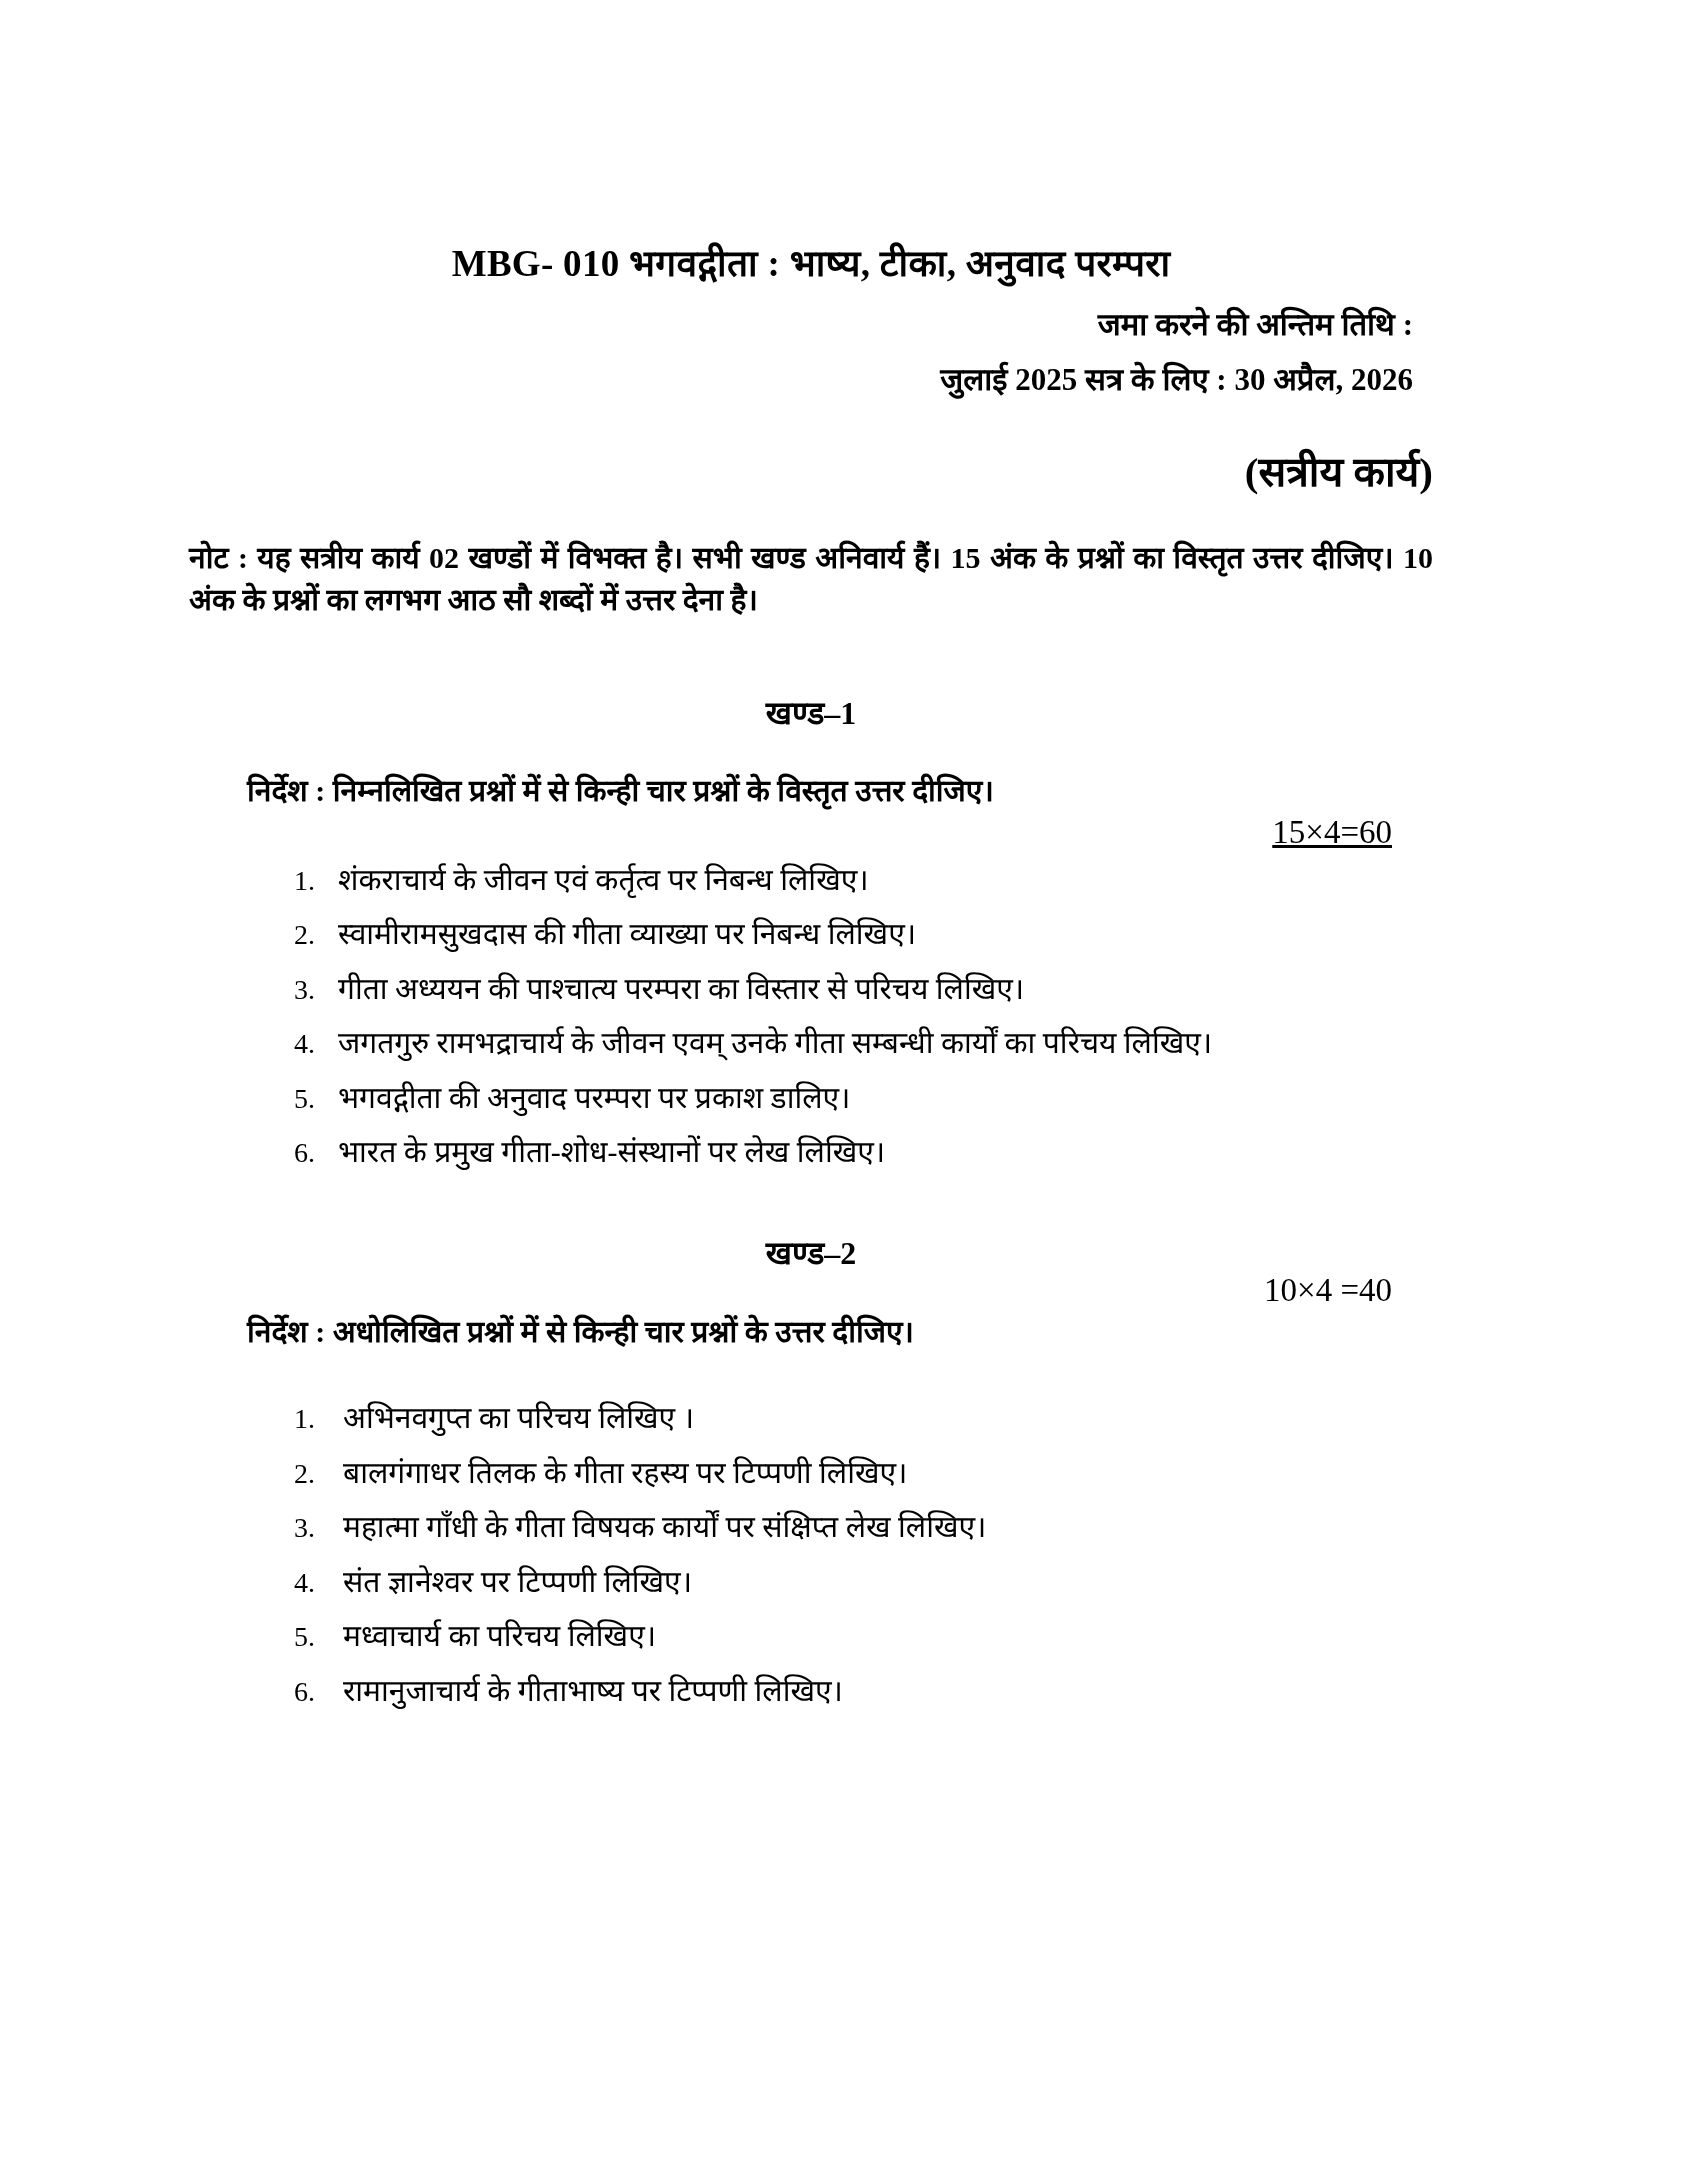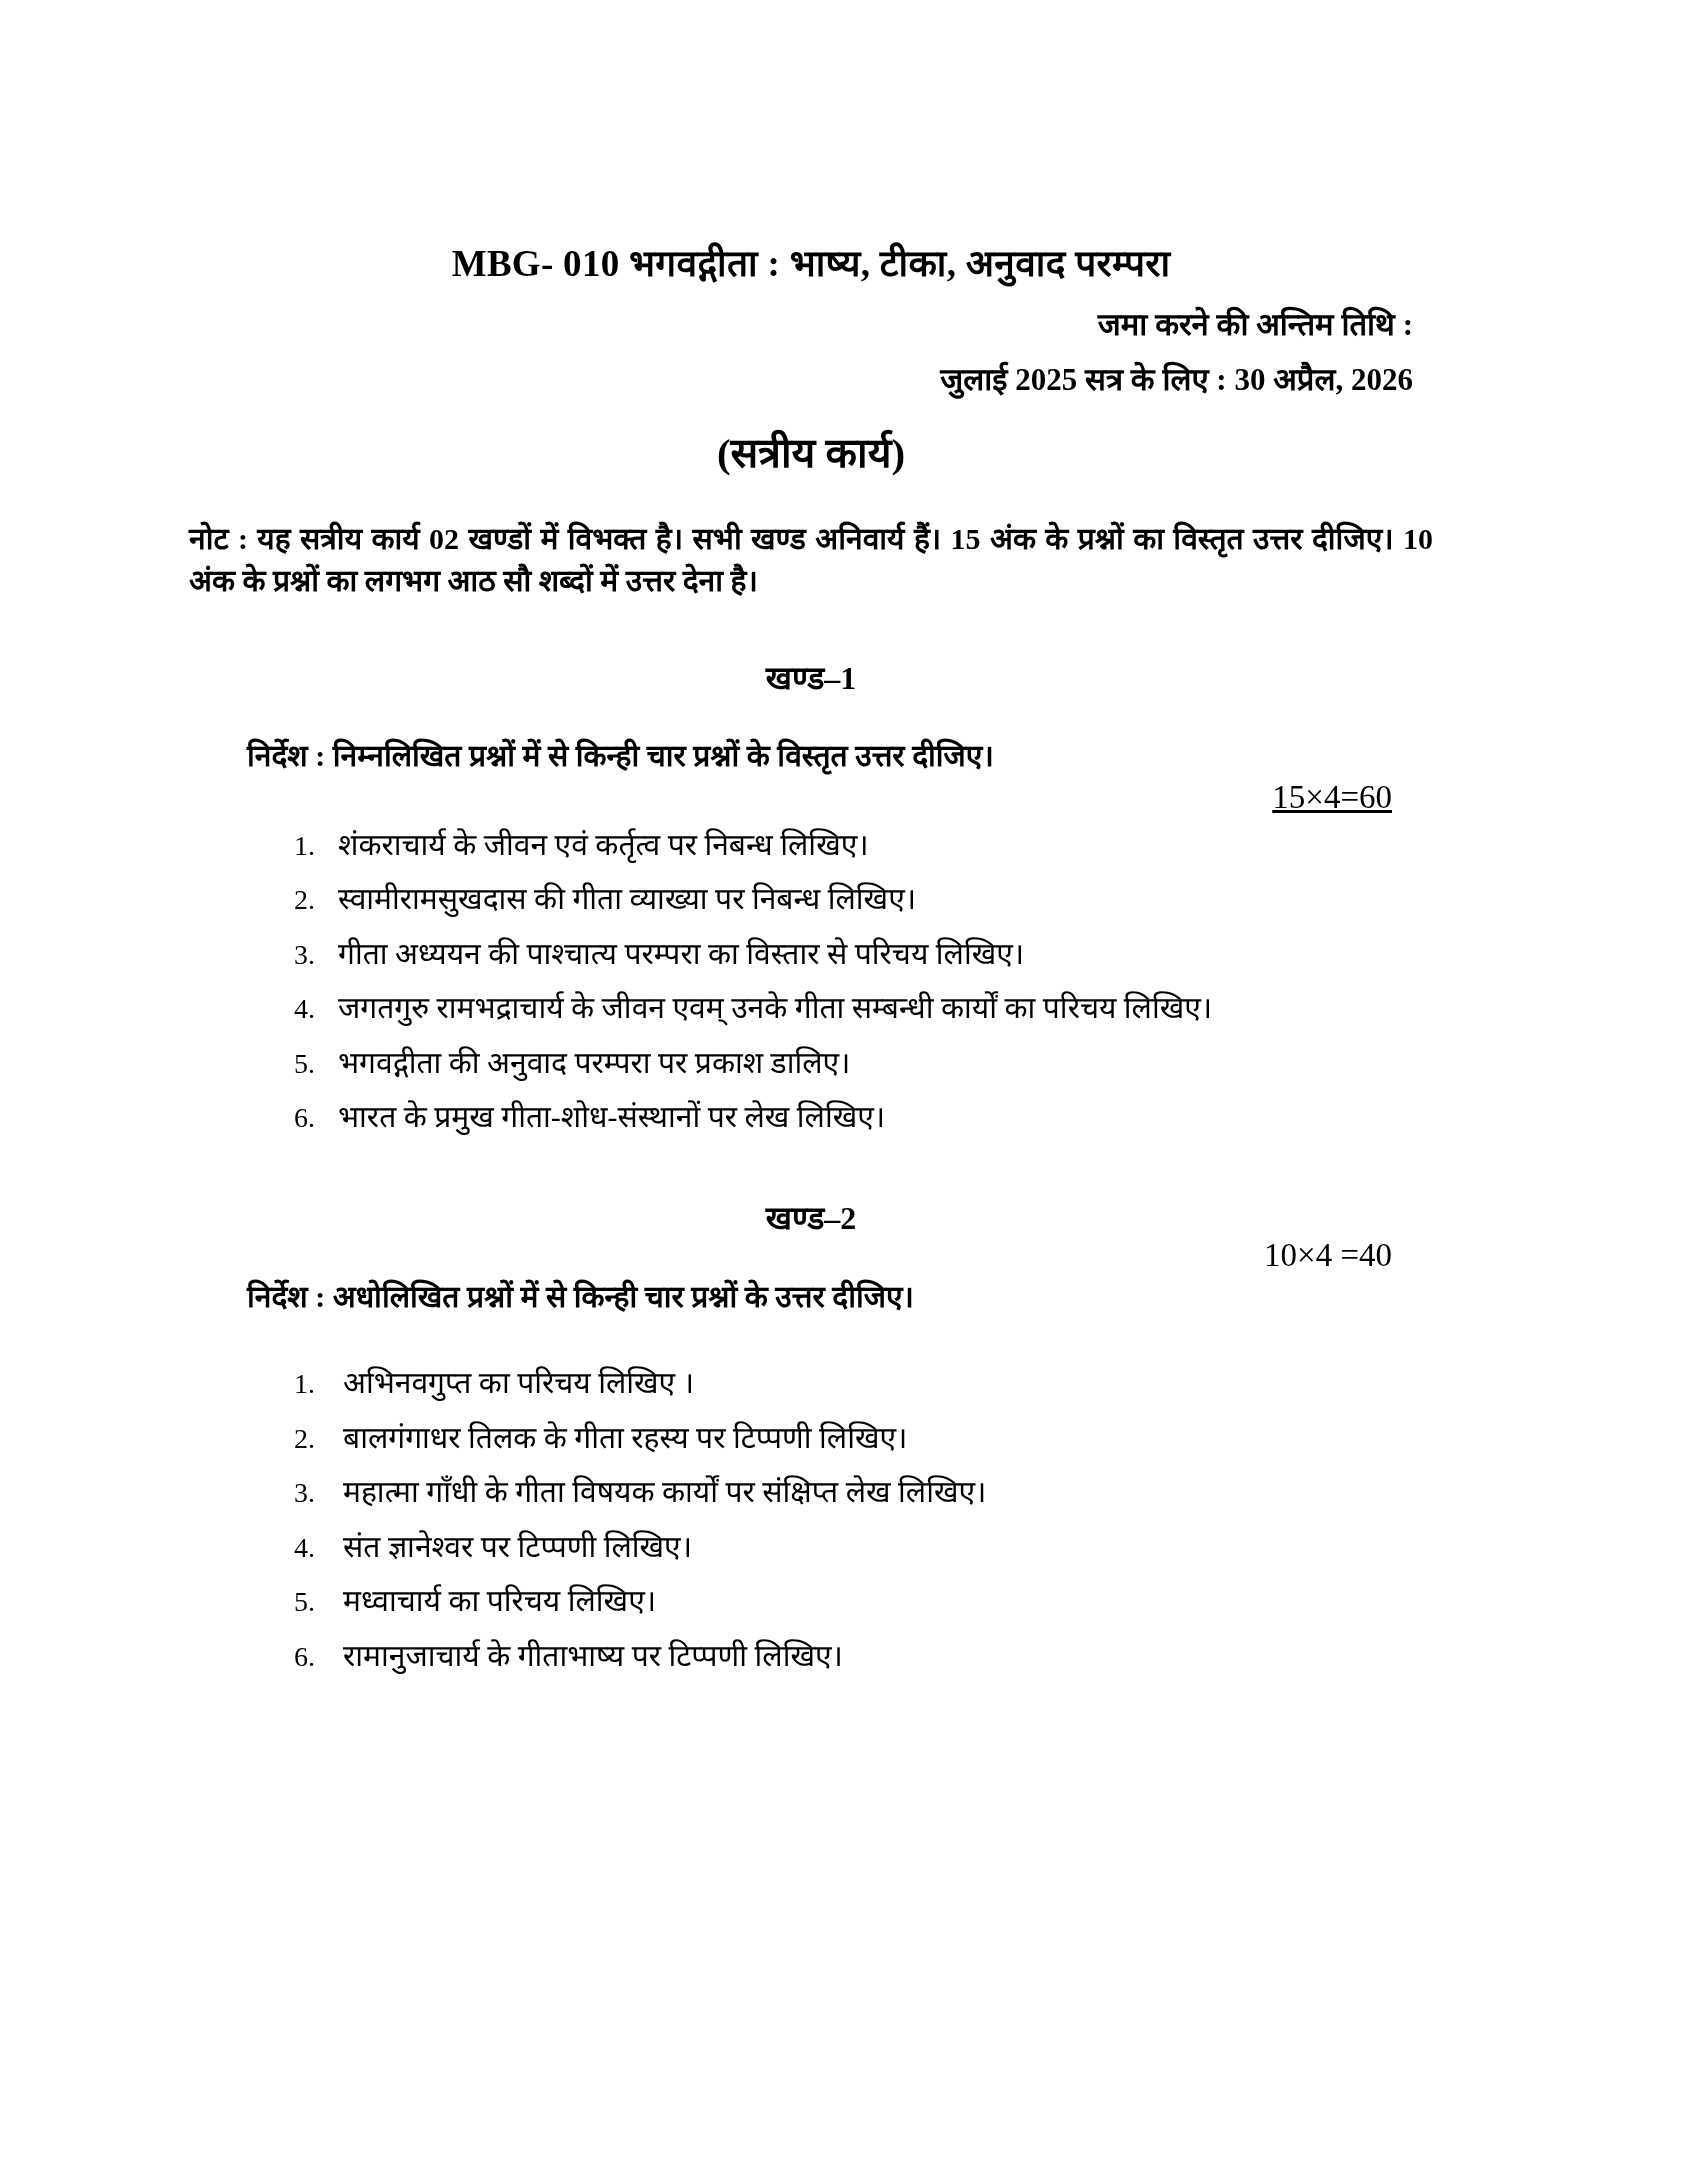--- a/index.html
+++ b/index.html
@@ -31,22 +31,22 @@
     text-align: right;
     transform: translateX(-20px);
     font-weight: bold;
     font-size: 31px;
   }
   .date-block .dline {
     line-height: 55px;
     white-space: nowrap;
   }
   .subtitle {
-    margin-top: 23px;
-    text-align: center;
+    margin-top: 42px;
+    text-align: right;
     font-size: 41px;
     font-weight: bold;
     line-height: 46px;
   }
   
   .meta-block {
     margin-top: 25px;
     text-align: right;
     font-size: 28.4px;
     padding-right: 0px;
@@ -75,21 +75,21 @@
     line-height: 42px;
     text-align: justify;
   }
   
   .section-heading {
     text-align: center;
     font-size: 32px;
     font-weight: bold;
     line-height: 36px;
   }
-  .sec1 .section-heading { margin-top: 58px; }
+  .sec1 .section-heading { margin-top: 74px; }
   .sec2 .section-heading { margin-top: 66px; }
   .instruction {
     font-size: 30px;
     font-weight: bold;
     line-height: 38px;
     padding-left: 58px;
   }
   .sec1 .instruction { margin-top: 41px; }
   .sec2 .instruction { margin-top: 4px; }
   .marks {

